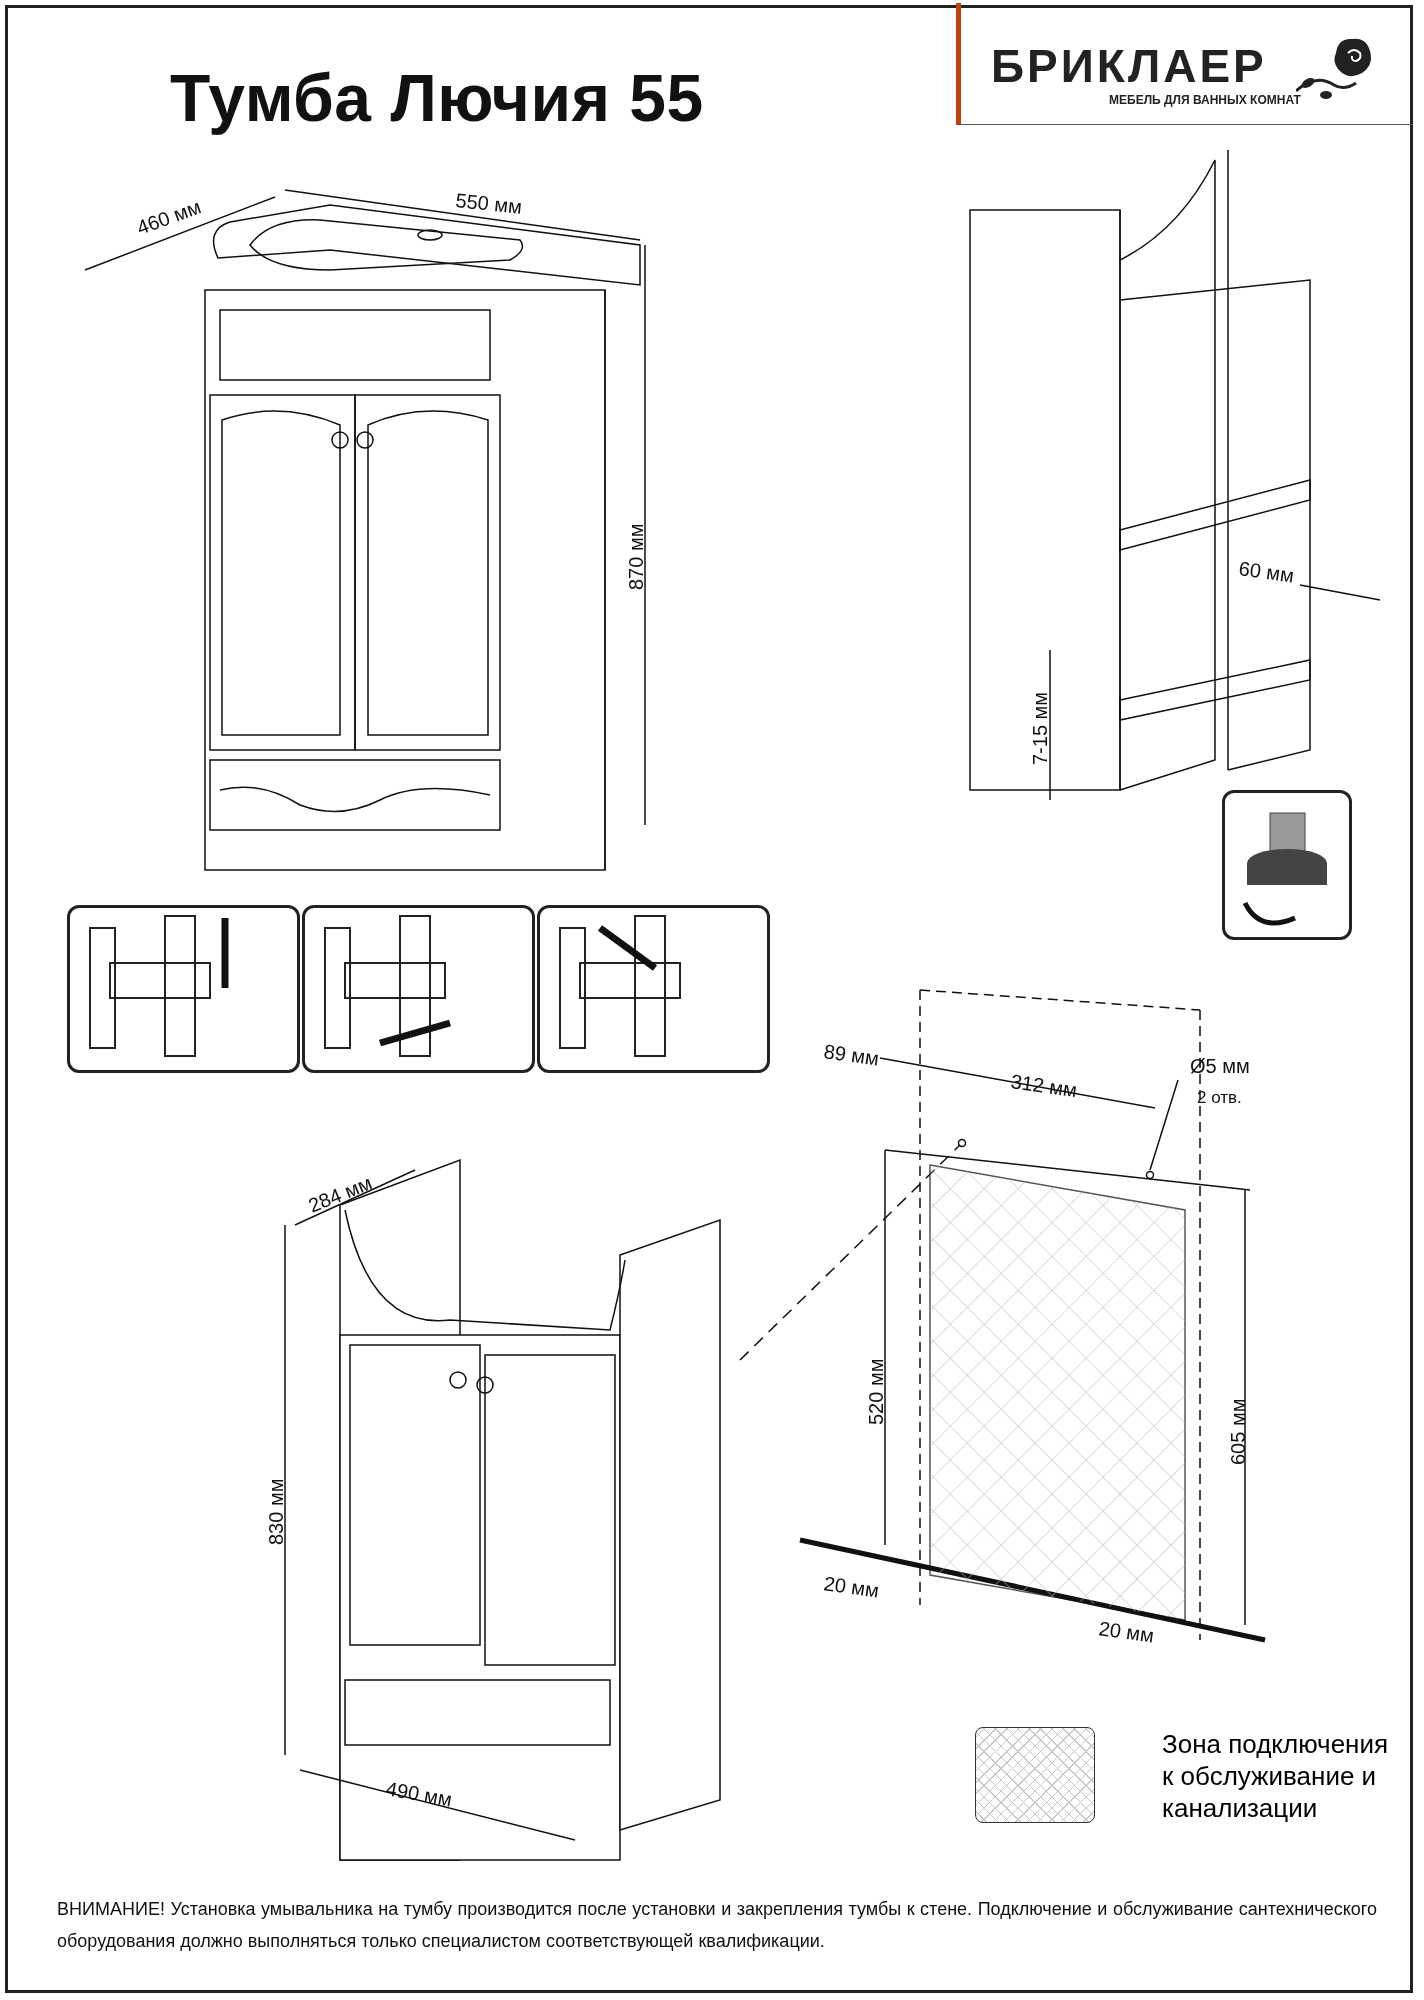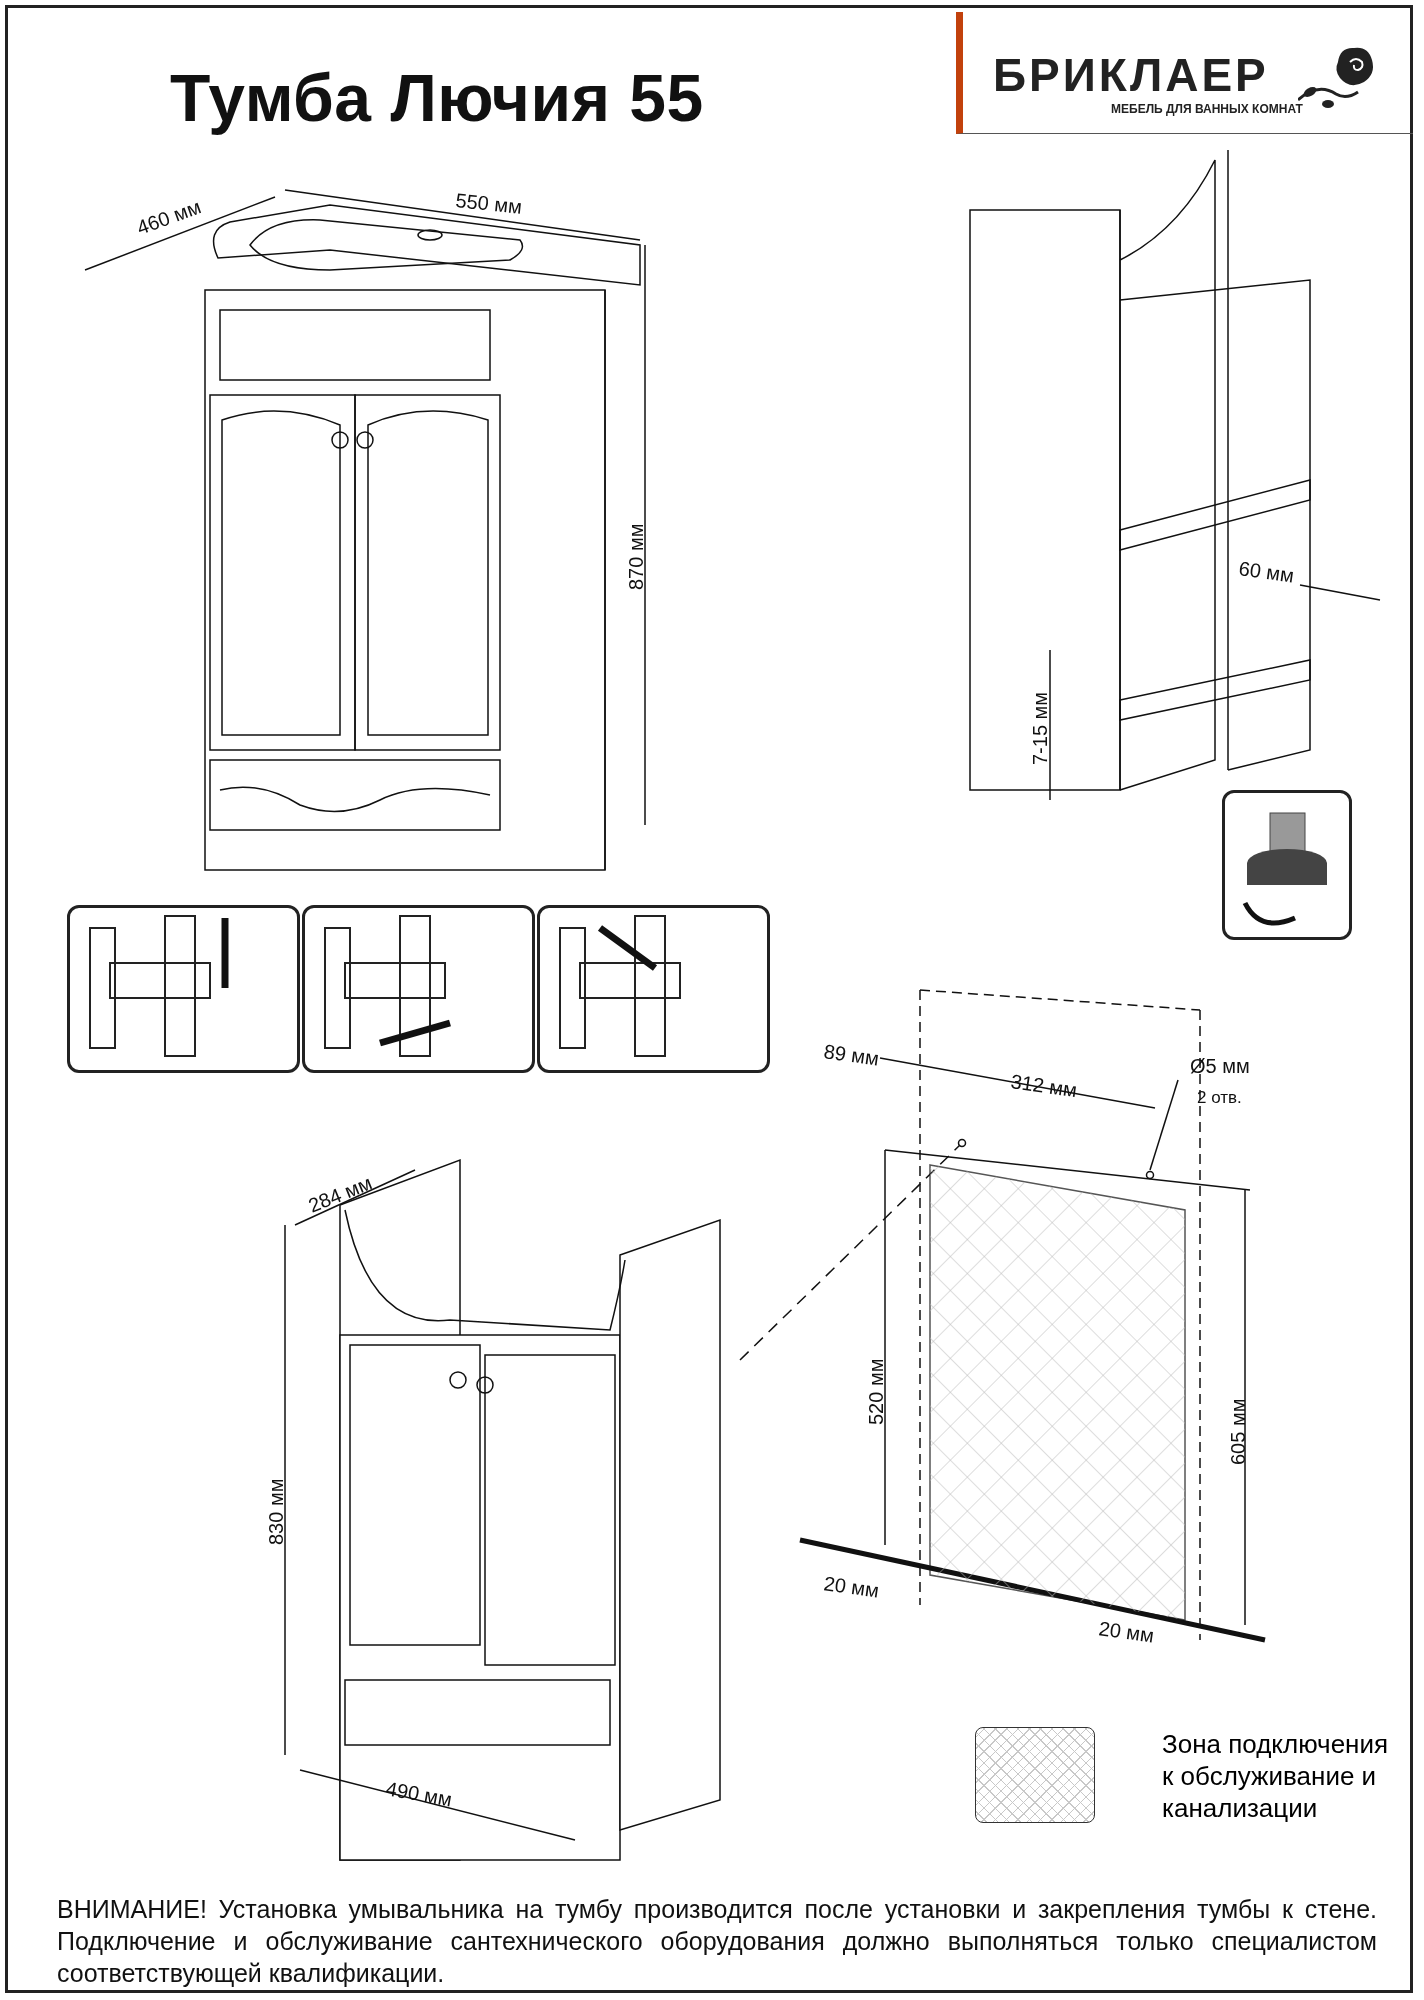--- a/index.html
+++ b/index.html
@@ -2,35 +2,35 @@
 <html><head>
   <meta charset="utf-8">
   <style>
     html, body { margin: 0; padding: 0; background: #fff; }
     body { width: 1424px; height: 2000px; position: relative; overflow: hidden;
            font-family: "Liberation Sans", sans-serif; color: #111; }
     .frame { position: absolute; left: 5px; top: 5px; width: 1408px; height: 1988px;
              border: 3px solid #222; box-sizing: border-box; }
     .title { position: absolute; left: 170px; top: 60px; font-family: Liberation Sans, sans-serif;
              font-weight: bold; font-size: 66px; letter-spacing: 0.5px; color: #111; }
-    .logo-box { position: absolute; left: 956px; top: 12px; width: 457px; height: 122px;
-                border-left: 7px solid #c2410c; border-bottom: 1px solid #555; box-sizing: border-box; padding-left: 36px; }
+    .logo-box { position: absolute; left: 956px; top: 3px; width: 457px; height: 122px;
+                border-left: 5px solid #c2410c; border-bottom: 1px solid #555; box-sizing: border-box; padding-left: 36px; }
     .logo-main { position: absolute; left: 30px; top: 36px; font-size: 46px; font-weight: bold;
                  letter-spacing: 3px; color: #222; }
     .logo-sub { position: absolute; left: 148px; top: 90px; font-size: 12px; font-weight: bold; color: #222; }
     .rose { position: absolute; left: 335px; top: 30px; }
     svg.drawing { position: absolute; left: 0; top: 0; }
     .dim { font-family: "Liberation Sans", sans-serif; font-size: 20px; fill: #111; }
     .legend-swatch { position: absolute; left: 975px; top: 1727px; width: 120px; height: 96px;
                      border: 1.5px solid #333; border-radius: 8px; box-sizing: border-box;
                      background-image:
                        repeating-linear-gradient(45deg, transparent 0 7px, #c8c8c8 7px 8px),
                        repeating-linear-gradient(-45deg, transparent 0 7px, #c8c8c8 7px 8px); }
     .legend-text { position: absolute; left: 1162px; top: 1728px; font-size: 26px; line-height: 32px; color: #000000; }
-    .warning { position: absolute; left: 57px; top: 1893px; width: 1320px; font-size: 25px;
+    .warning { position: absolute; left: 57px; top: 1893px; width: 1320px; font-size: 18px;
                line-height: 32px; text-align: justify; color: #111; }
     .panel { position: absolute; border: 3px solid #222; border-radius: 12px; box-sizing: border-box; background: #fff; }
   </style>
 </head>
 <body>
 
 <div class="frame"></div>
 
 <div class="title">Тумба Лючия 55</div>
 

